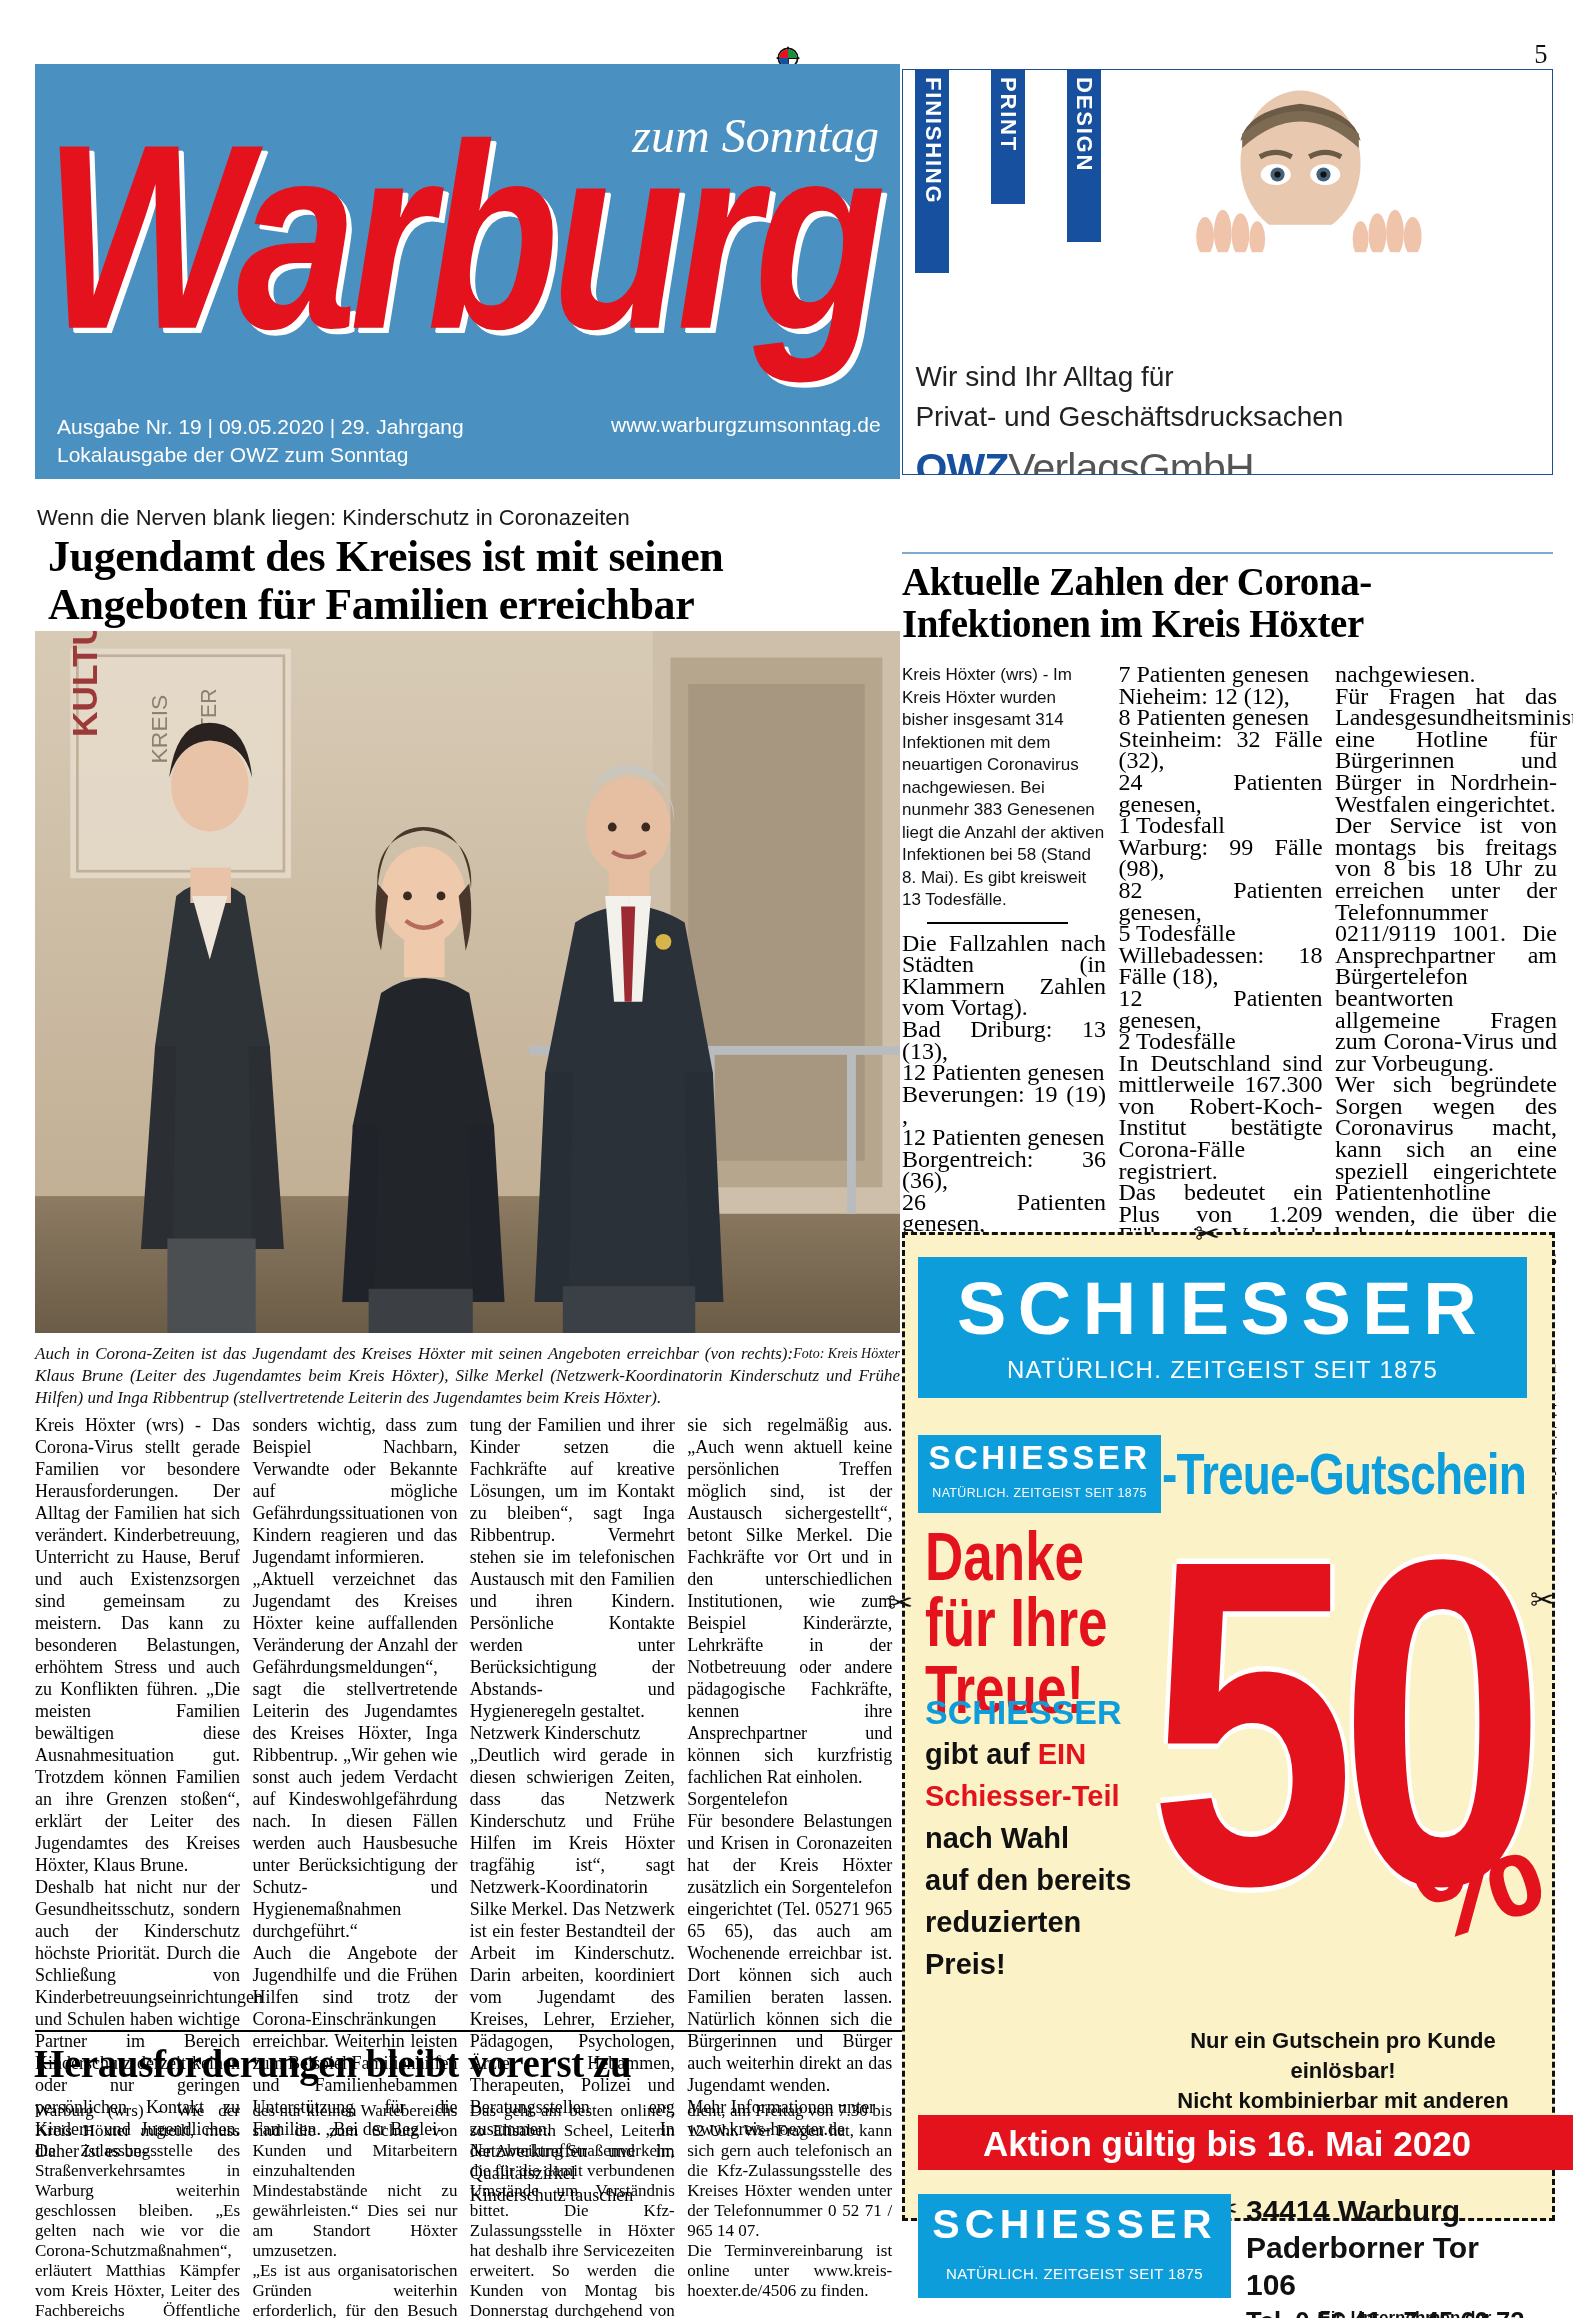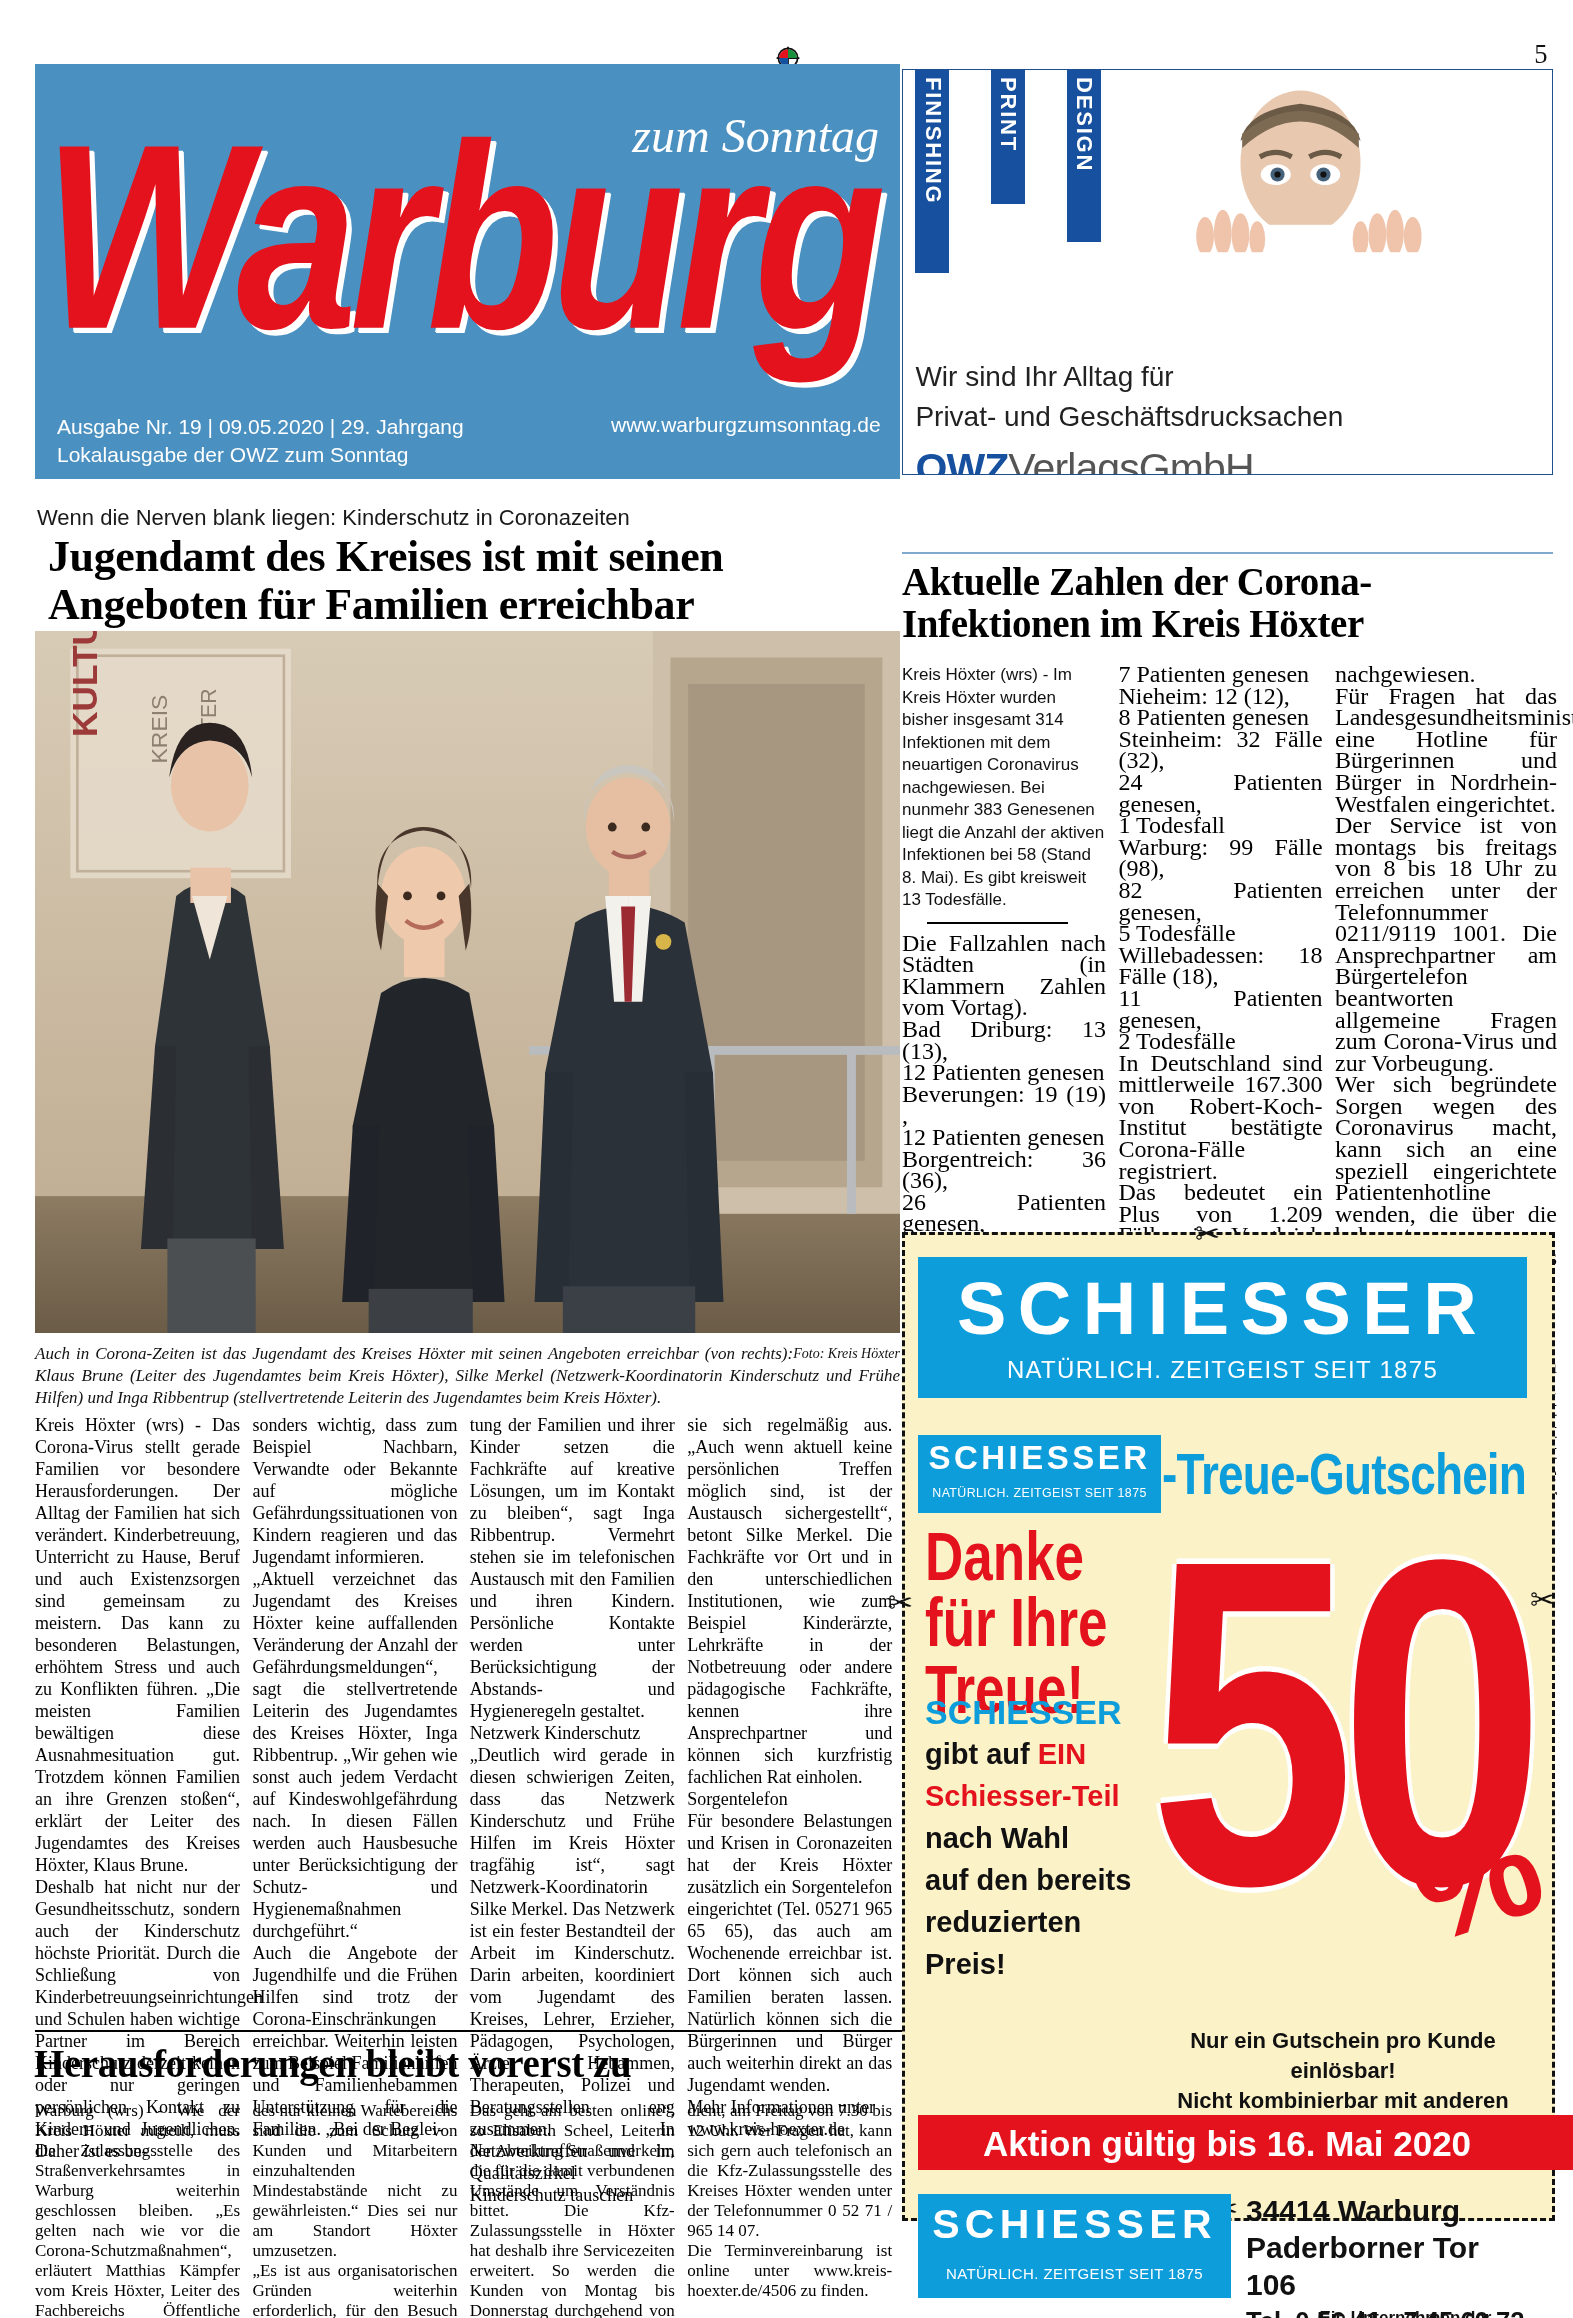--- a/index.html
+++ b/index.html
@@ -366,21 +366,21 @@
         <p>7 Patienten genesen</p>
         <p>Nieheim: 12 (12),</p>
         <p>8 Patienten genesen</p>
         <p>Steinheim: 32 Fälle (32),</p>
         <p>24 Patienten genesen,</p>
         <p>1 Todesfall</p>
         <p>Warburg: 99 Fälle (98),</p>
         <p>82 Patienten genesen,</p>
         <p>5 Todesfälle</p>
         <p>Willebadessen: 18 Fälle (18),</p>
-        <p>11 Patienten genesen,</p>
+        <p>12 Patienten genesen,</p>
         <p>2 Todesfälle</p>
         <p>In Deutschland sind mittlerweile 167.300 von Robert-Koch-Institut bestätigte Corona-Fälle registriert.</p>
         <p>Das bedeutet ein Plus von 1.209 Fällen im Vergleich zum Vortrag. Es gibt deutschlandweit 7.266 Todesfälle (Stand 8. Mai).</p>
         <p>Der Gesundheitsdienst des Kreises Höxter bestätigte am Samstag, dem 14. März 2020, die ersten beiden Erkrankungsfälle mit dem Coronavirus (Covid 19). Die Infektionen wurden durch einen Labortest</p>
       </div>
     </div>
     <div class="corona-col c3">
       <div class="body-s">
         <p>nachgewiesen.</p>
         <p>Für Fragen hat das Landesgesundheitsministerium eine Hotline für Bürgerinnen und Bürger in Nordrhein-Westfalen eingerichtet.</p>

